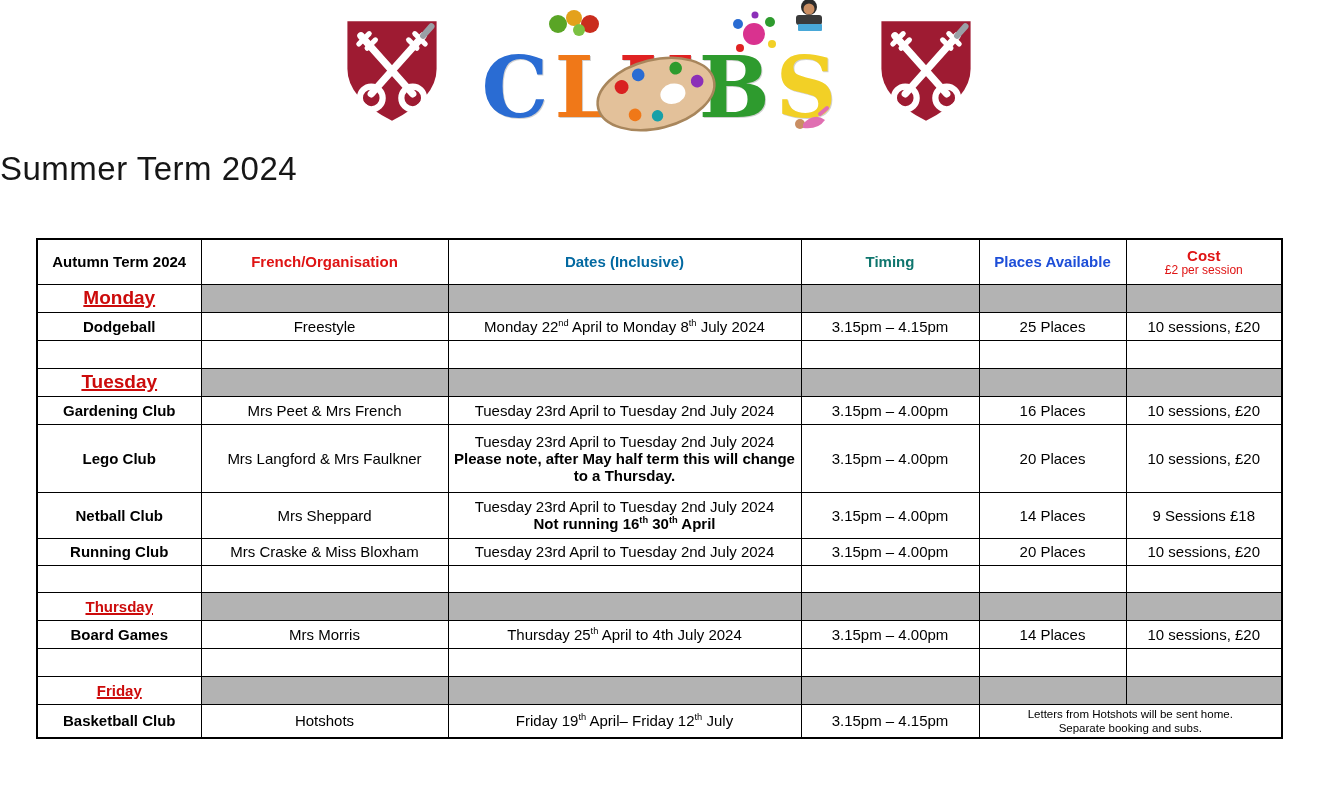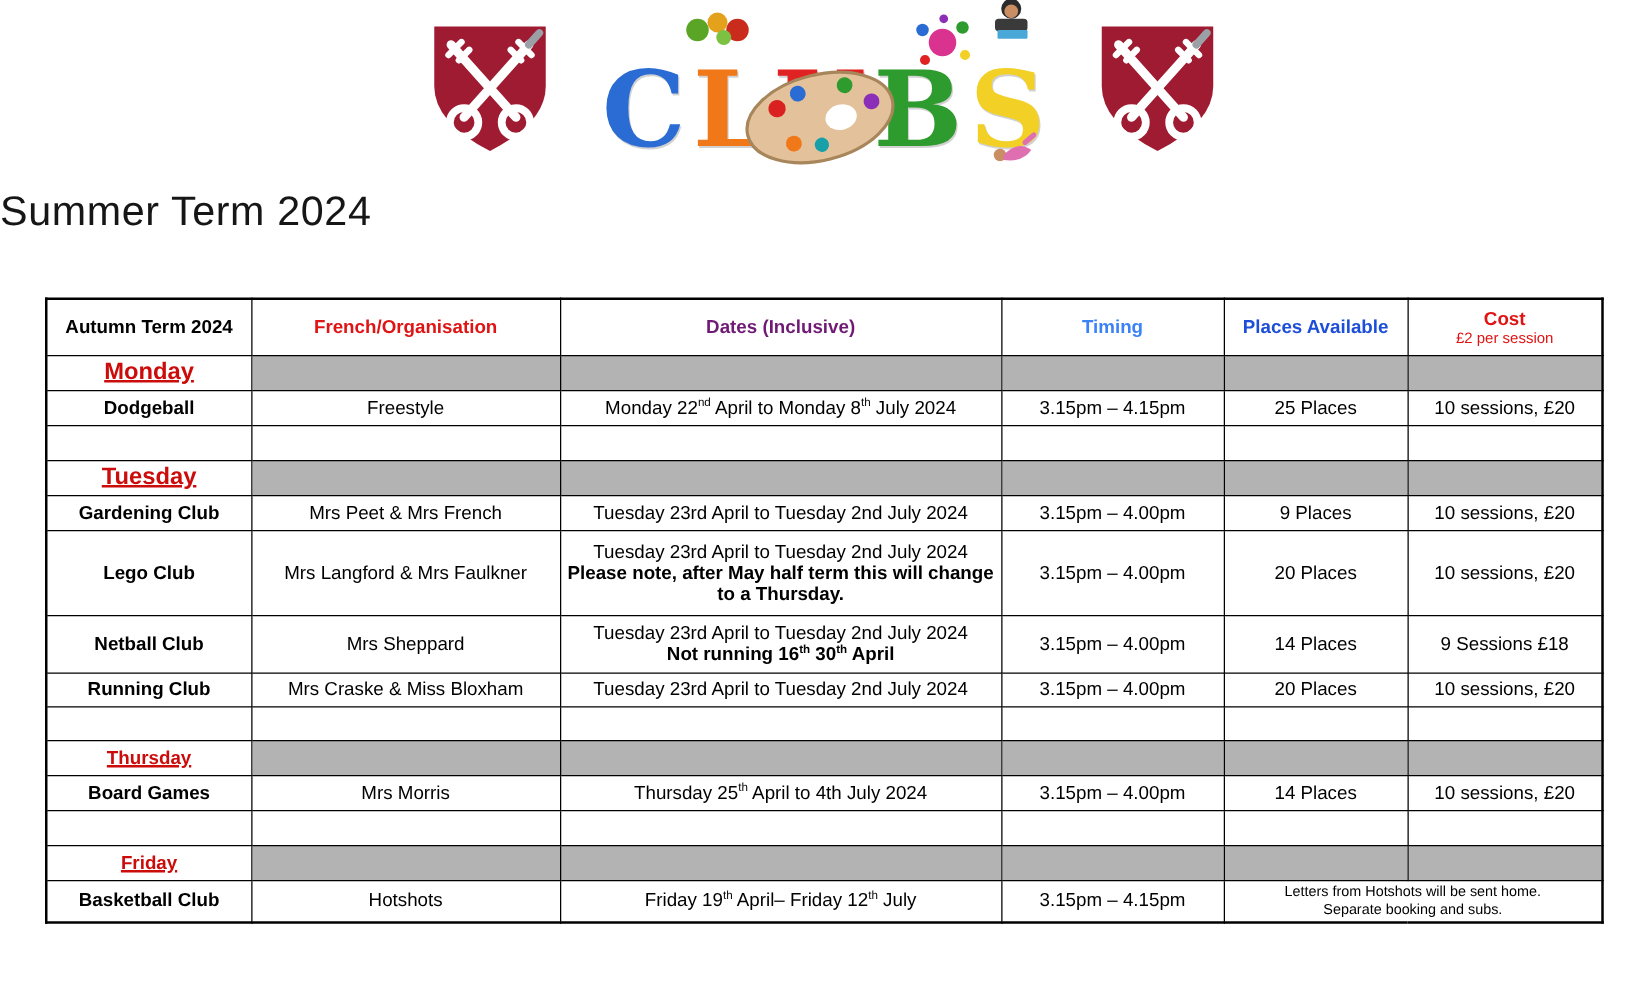--- a/index.html
+++ b/index.html
@@ -155,22 +155,22 @@
         <col style="width:247px">
         <col style="width:353px">
       <col style="width:178px">
         <col style="width:147px">
         <col style="width:156px">
     </colgroup>
     <thead>
       <tr>
         <th class="hdr-first">Autumn Term 2024</th>
         <th class="hdr-red" style="color: rgb(223, 20, 20);">French/Organisation</th>
-        <th class="hdr-red" style="color: #701a75;">Dates (Inclusive)</th>
-        <th class="hdr-red" style="color: #3b82f6;">Timing</th>
+        <th class="hdr-red" style="color: #0369a1;">Dates (Inclusive)</th>
+        <th class="hdr-red" style="color: #0f766e;">Timing</th>
         <th class="hdr-red" style="color: #1d4ed8; margin-top: 41px;">Places Available</th>
         <th class="hdr-red" style="color: rgb(223, 20, 20);">
           <span>Cost</span>
           <span class="hdr-sub">£2 per session</span>
         </th>
       </tr>
     </thead>
     <tbody>
         <tr style="height: 28px; margin-left: 40px;">
           <td class="day-cell day-large" style="color: rgb(204, 11, 11);">Monday</td>
@@ -206,21 +206,21 @@
           <td class="gray-cell" style="background: rgb(179, 179, 179);"></td>
           <td class="gray-cell" style="background: rgb(179, 179, 179);"></td>
         </tr>
         <tr style="height: 28px;">
           <td class="club-name">Gardening Club</td>
           <td>Mrs Peet &amp; Mrs French</td>
           <td>
             <div>Tuesday 23rd April to Tuesday 2nd July 2024</div>
           </td>
           <td>3.15pm – 4.00pm</td>
-          <td>9 Places</td>
+          <td>16 Places</td>
           <td>10 sessions, £20</td>
         </tr>
         <tr style="height: 68px;">
           <td class="club-name">Lego Club</td>
           <td>Mrs Langford &amp; Mrs Faulkner</td>
           <td>
             <div>Tuesday 23rd April to Tuesday 2nd July 2024</div>
             <div class="date-note">Please note, after May half term this will change to a Thursday.</div>
           </td>
           <td>3.15pm – 4.00pm</td>

